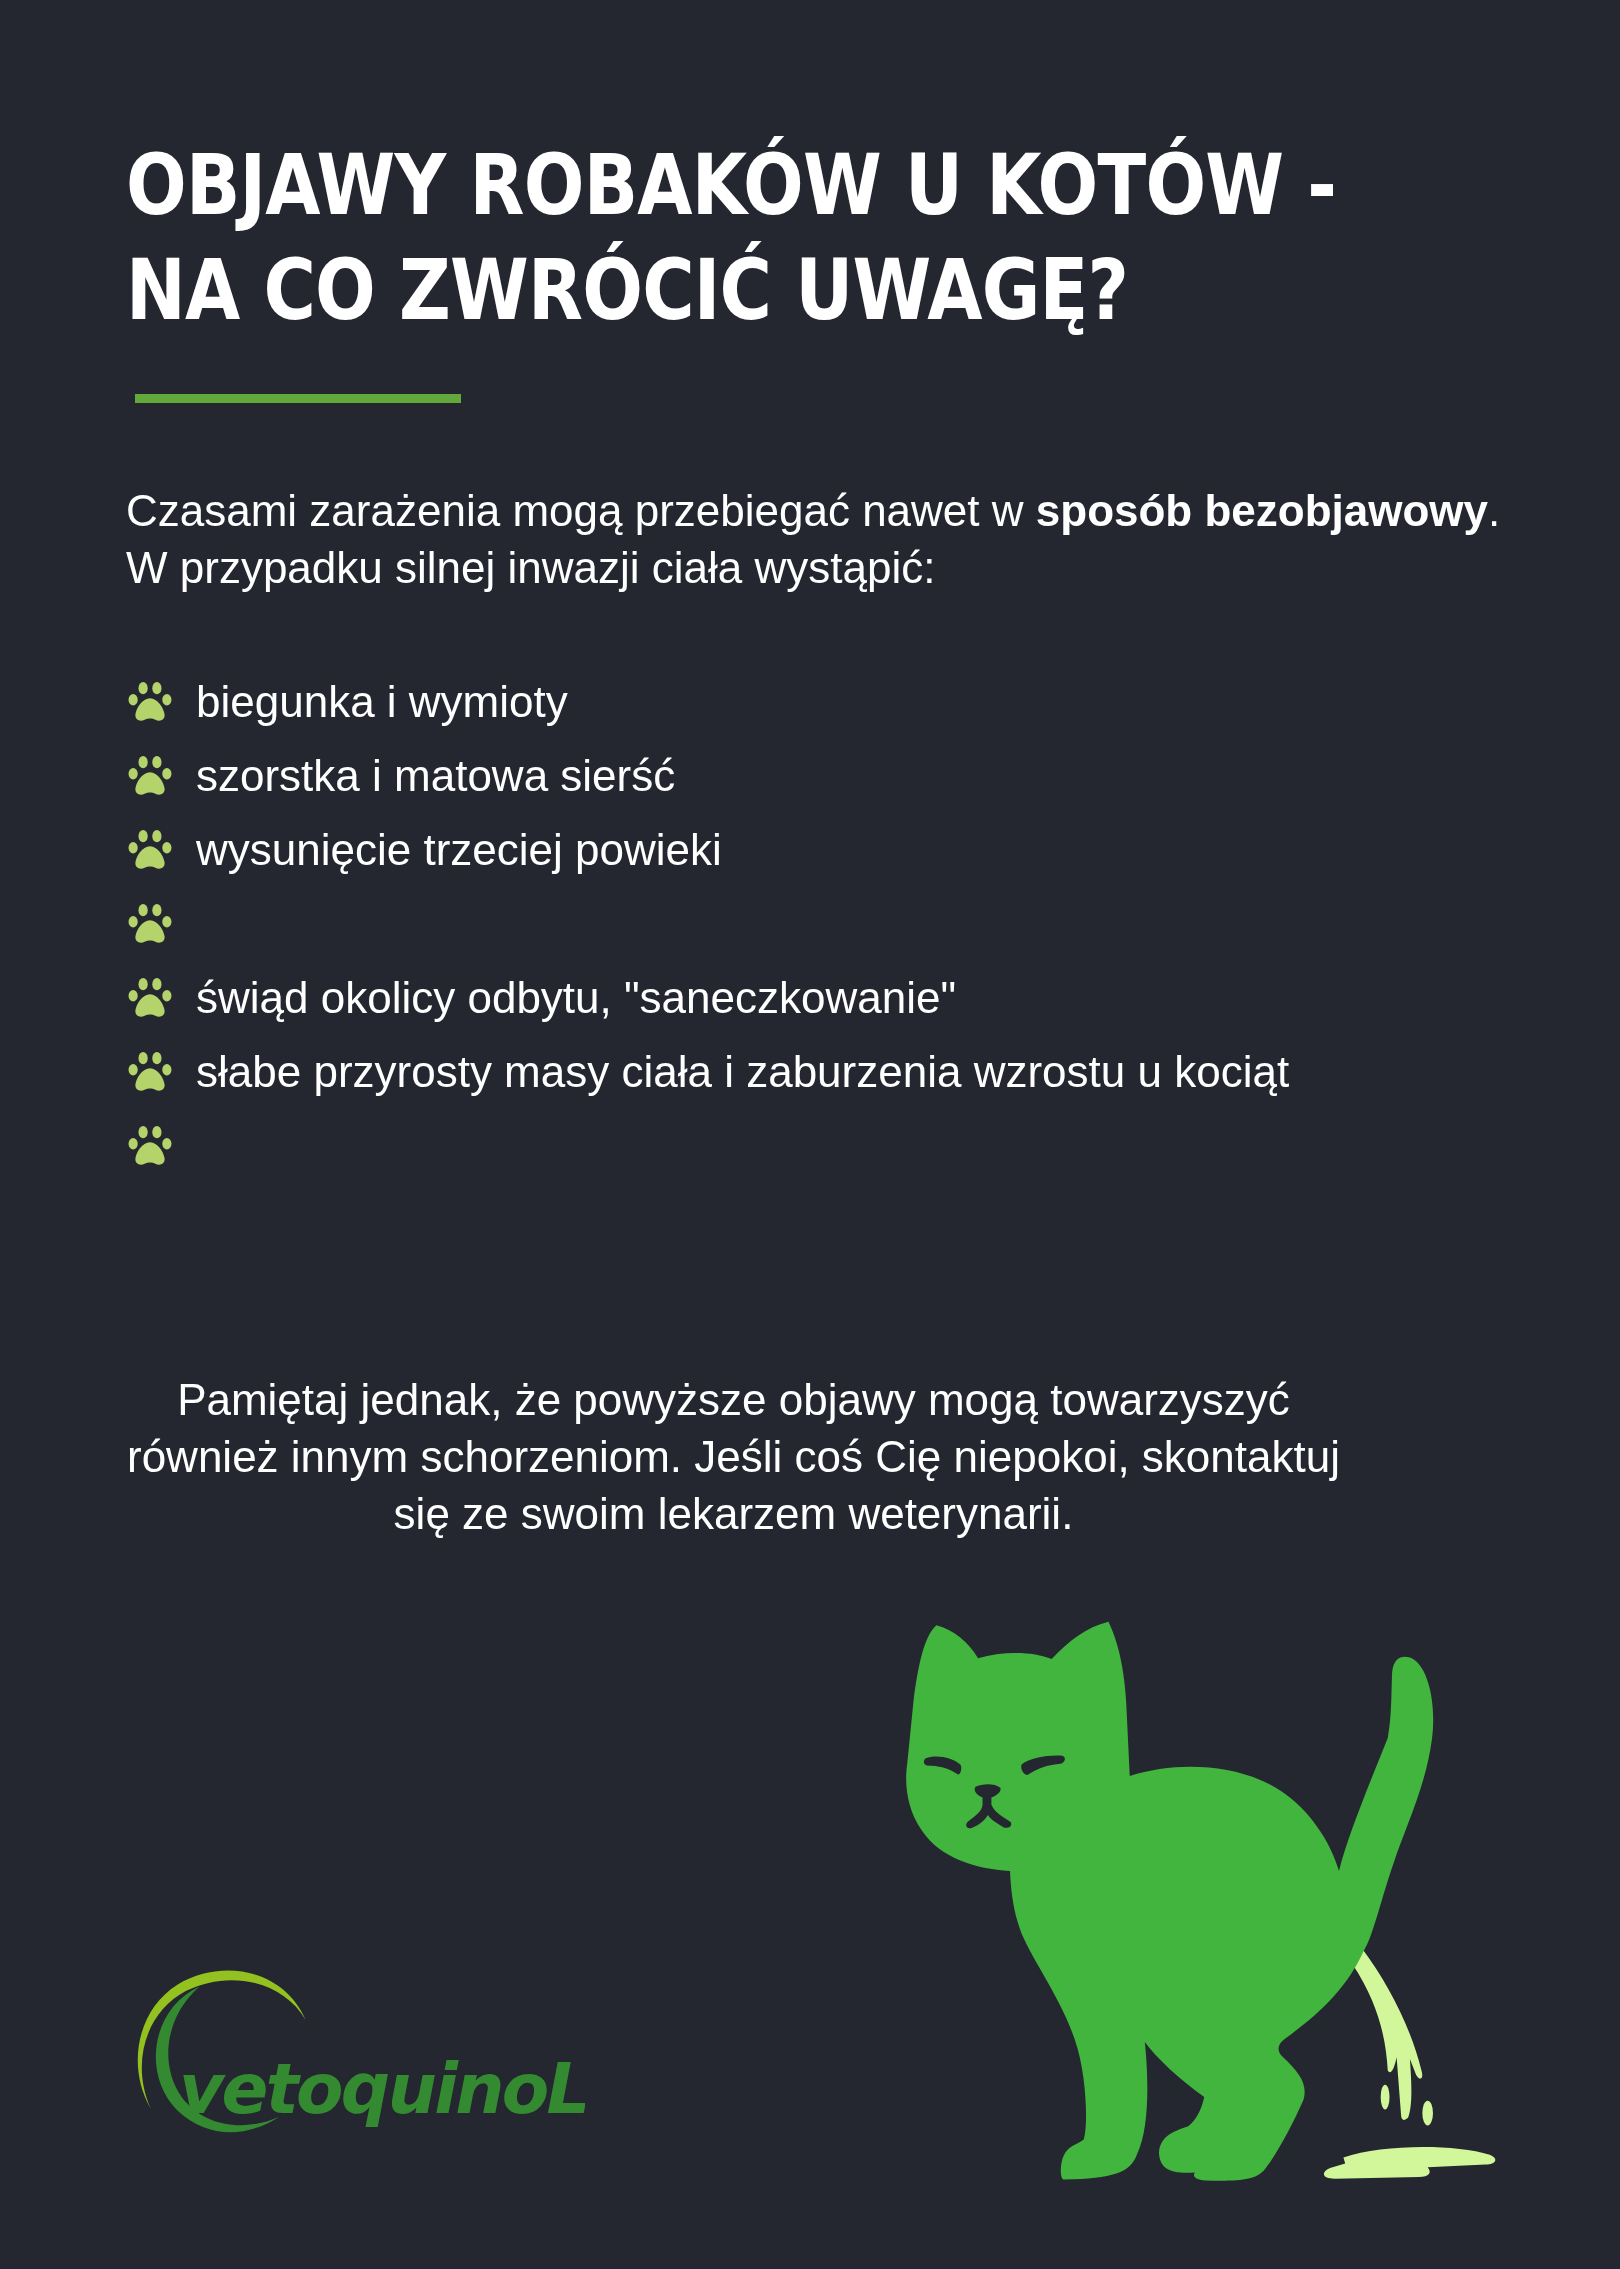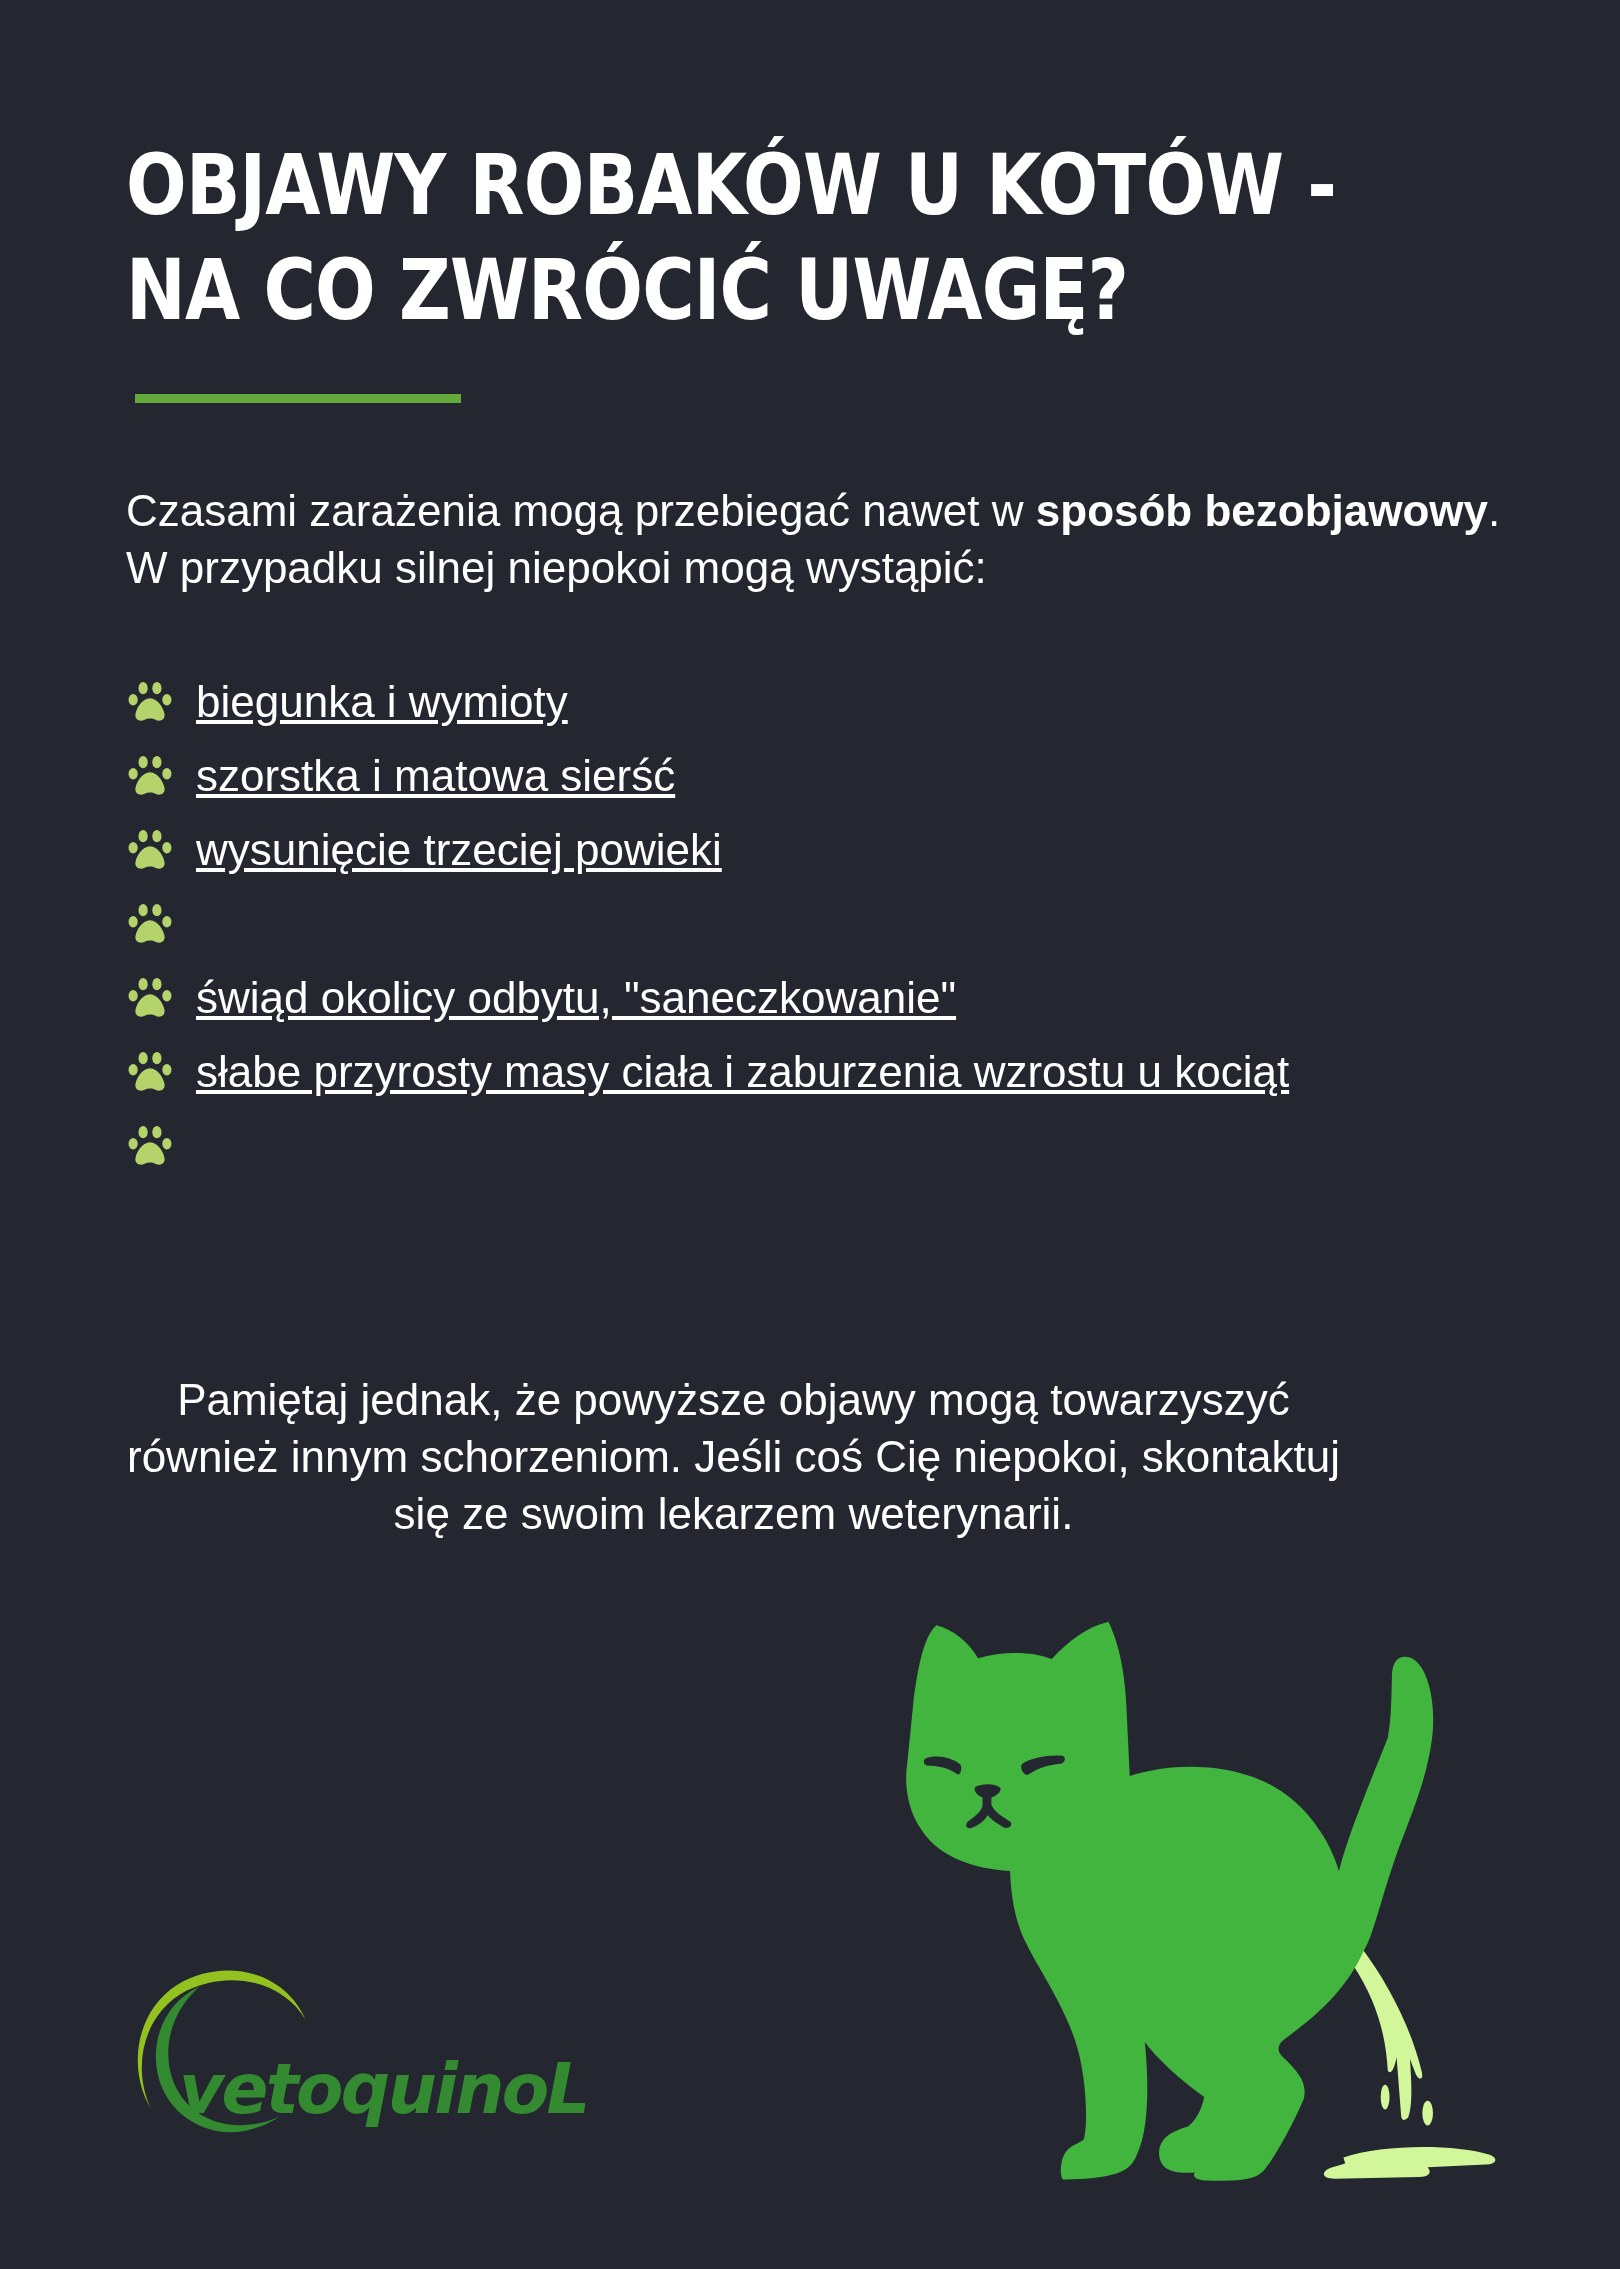--- a/index.html
+++ b/index.html
@@ -32,21 +32,20 @@
   .intro b { font-weight: bold; }
   .symptoms {
     position: absolute; left: 127px; top: 665px;
     list-style: none; margin: 0; padding: 0;
   }
   .symptoms li {
     display: flex; align-items: center;
     height: 74px;
     font-size: 44px;
     white-space: nowrap;
-    text-decoration: underline;
   }
   .paw { width: 46px; height: 46px; margin-right: 23px; flex: none; }
   .outro {
     position: absolute; left: 127px; top: 1371px;
     font-size: 44px; line-height: 57px;
     white-space: nowrap;
     text-align: center;
   }
   .logo { position: absolute; left: 124px; top: 1951px; width: 461px; height: 186px; }
   .cat { position: absolute; left: 0; top: 0; width: 1621px; height: 2270px; pointer-events: none; }
@@ -56,21 +55,21 @@
 
 <h1 class="title">
   <div>OBJAWY ROBAKÓW U KOTÓW -</div>
   <div>NA CO ZWRÓCIĆ UWAGĘ?</div>
 </h1>
 
 <div class="title-rule"></div>
 
 <div class="intro">
   <div><span>Czasami zarażenia mogą przebiegać nawet w </span><b>sposób bezobjawowy</b><span>.</span></div>
-  <div>W przypadku silnej niepokoi mogą wystąpić:</div>
+  <div>W przypadku silnej inwazji ciała wystąpić:</div>
 </div>
 
 <ul class="symptoms">
   <li>
       <svg class="paw" viewBox="0 0 60 60">
         <g fill="#b5d36b">
           <ellipse cx="21" cy="12" rx="6" ry="8"></ellipse>
           <ellipse cx="39" cy="12" rx="6" ry="8"></ellipse>
           <ellipse cx="8" cy="27" rx="6" ry="7.5"></ellipse>
           <ellipse cx="52" cy="27" rx="6" ry="7.5"></ellipse>

